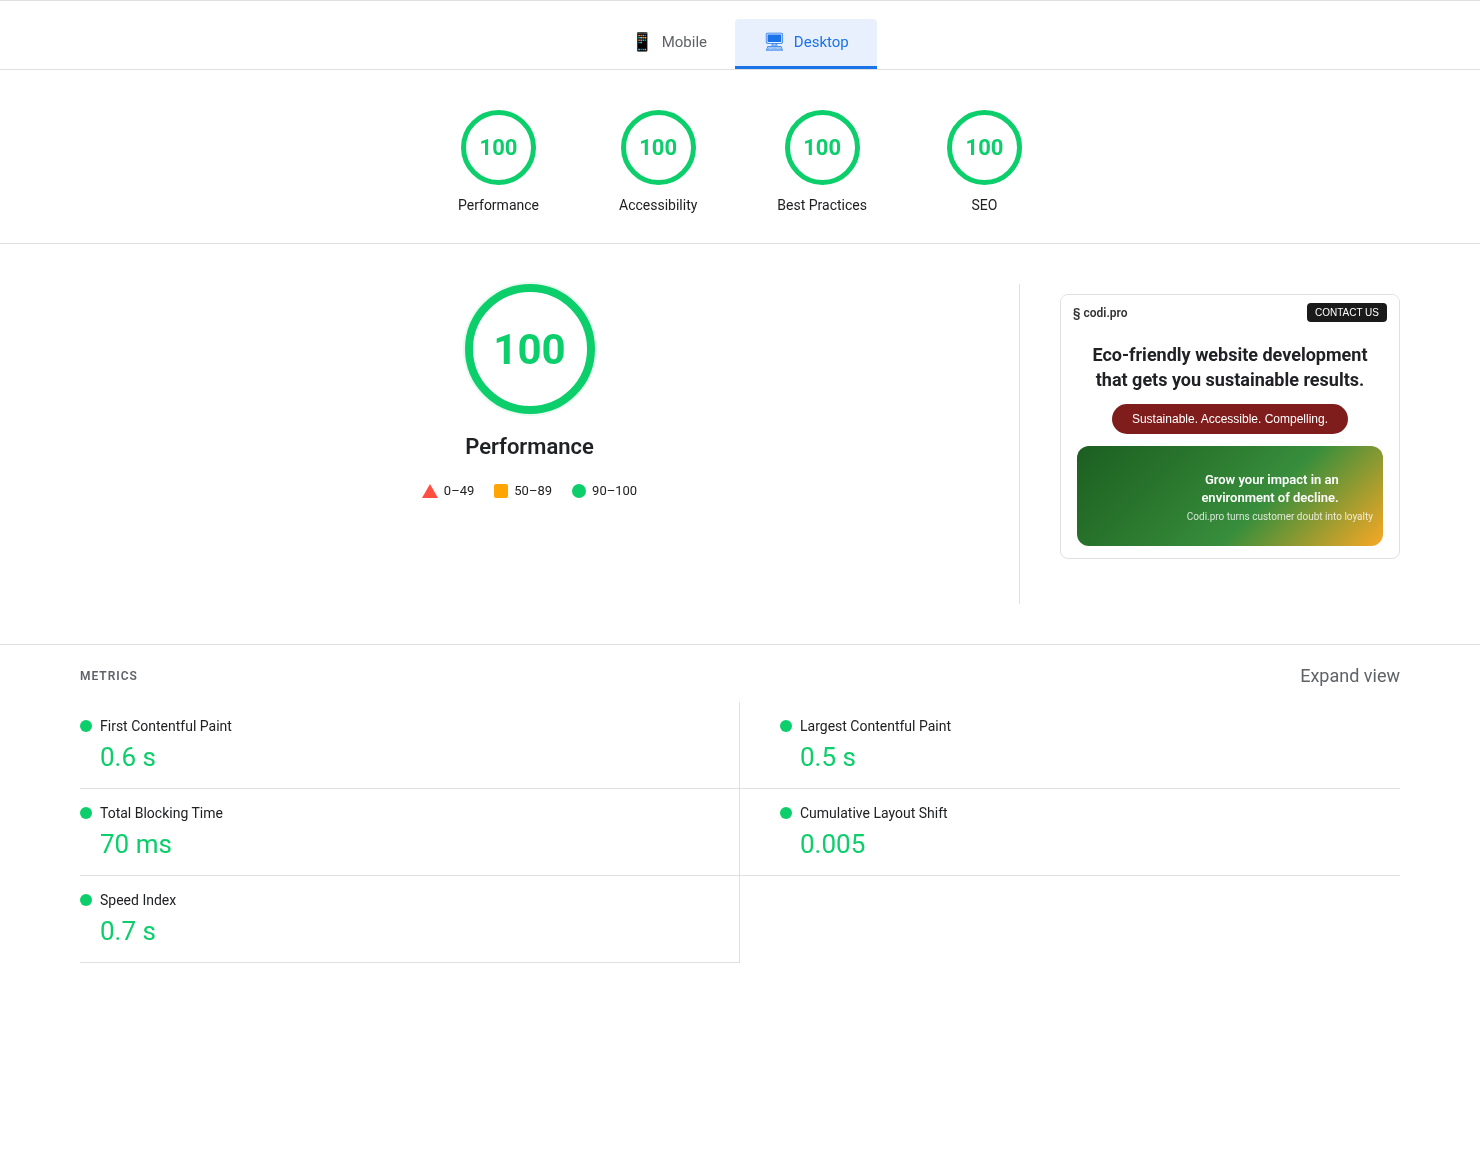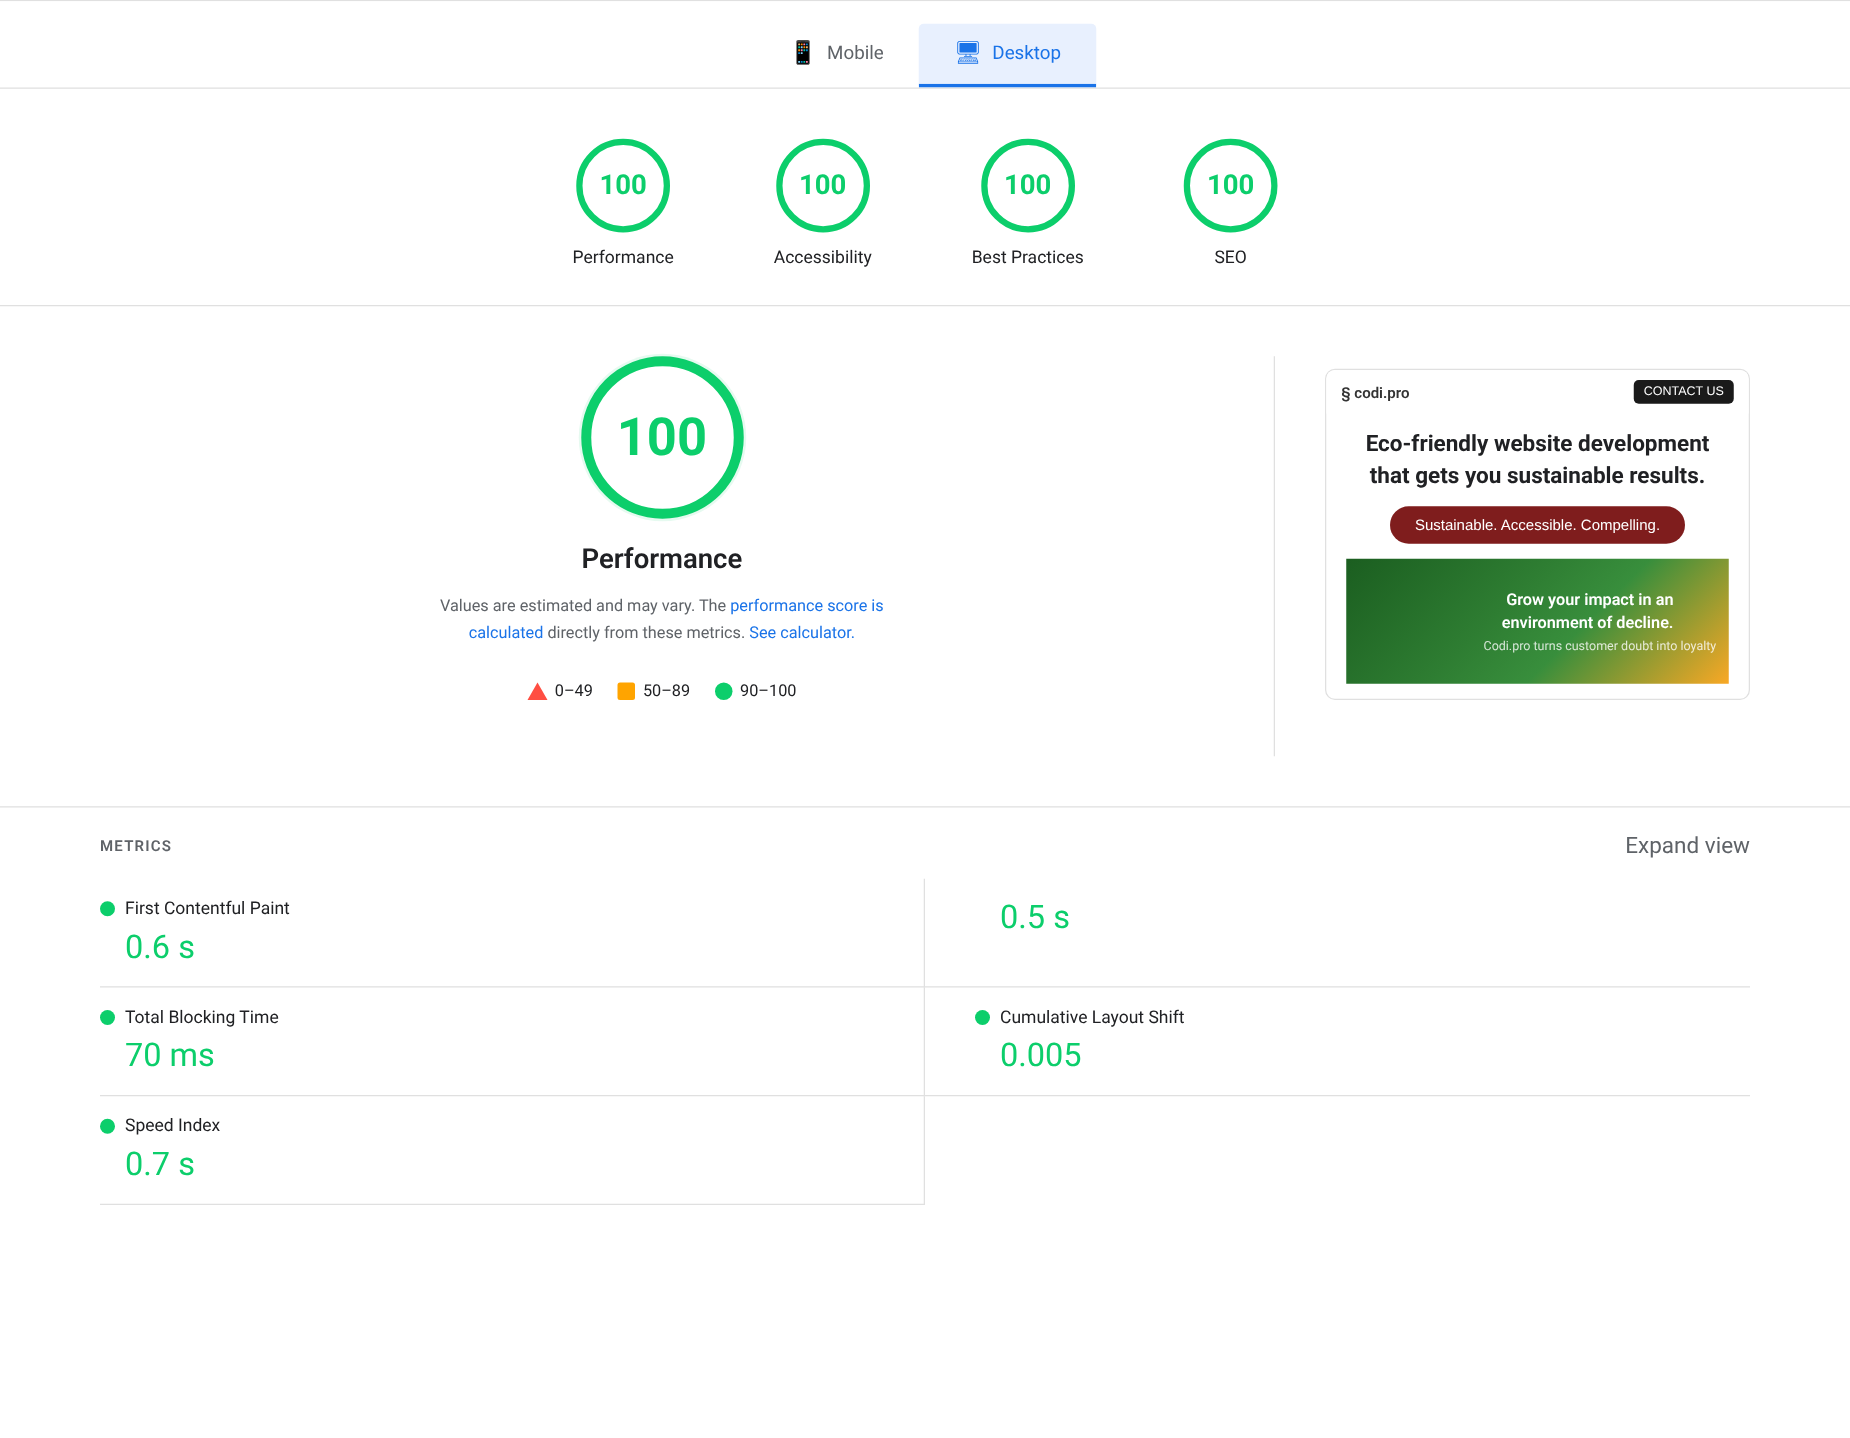--- a/index.html
+++ b/index.html
@@ -245,21 +245,21 @@
       padding: 8px 20px;
       font-size: 12px;
       cursor: pointer;
       margin-bottom: 12px;
     }
 
     .ad-image-area {
       width: 100%;
       height: 100px;
       background: linear-gradient(135deg, #1b5e20 0%, #2e7d32 40%, #388e3c 60%, #f9a825 100%);
-      border-radius: 0;
+      border-radius: 12px;
       display: flex;
       align-items: center;
       justify-content: flex-end;
       padding: 10px;
       position: relative;
       overflow: hidden;
     }
 
     .ad-image-text {
       color: #fff;
@@ -396,23 +396,20 @@
     </div>
   </div>
 
   <div class="main-content">
 
     <div class="left-panel">
       <div class="large-score-circle">
         <span>100</span>
       </div>
       <div class="large-score-title">Performance</div>
-      <div class="score-description">
-        <span>Values are estimated and may vary. The </span><a href="#">performance score is calculated</a><span> directly from these metrics. </span><a href="#">See calculator.</a>
-      </div>
       <div class="legend">
         <div class="legend-item">
           <div class="legend-triangle"></div>
           <span>0–49</span>
         </div>
         <div class="legend-item">
           <div class="legend-square"></div>
           <span>50–89</span>
         </div>
         <div class="legend-item">
@@ -452,20 +449,24 @@
 
       <div class="metric-item">
         <div class="metric-name-row">
           <div class="metric-dot"></div>
           <span class="metric-name">First Contentful Paint</span>
         </div>
         <div class="metric-value">0.6 s</div>
       </div>
 
       <div class="metric-item">
+        <div class="metric-name-row">
+          <div class="metric-dot"></div>
+          <span class="metric-name">Largest Contentful Paint</span>
+        </div>
         <div class="metric-value">0.5 s</div>
       </div>
 
       <div class="metric-item">
         <div class="metric-name-row">
           <div class="metric-dot"></div>
           <span class="metric-name">Total Blocking Time</span>
         </div>
         <div class="metric-value">70 ms</div>
       </div>

